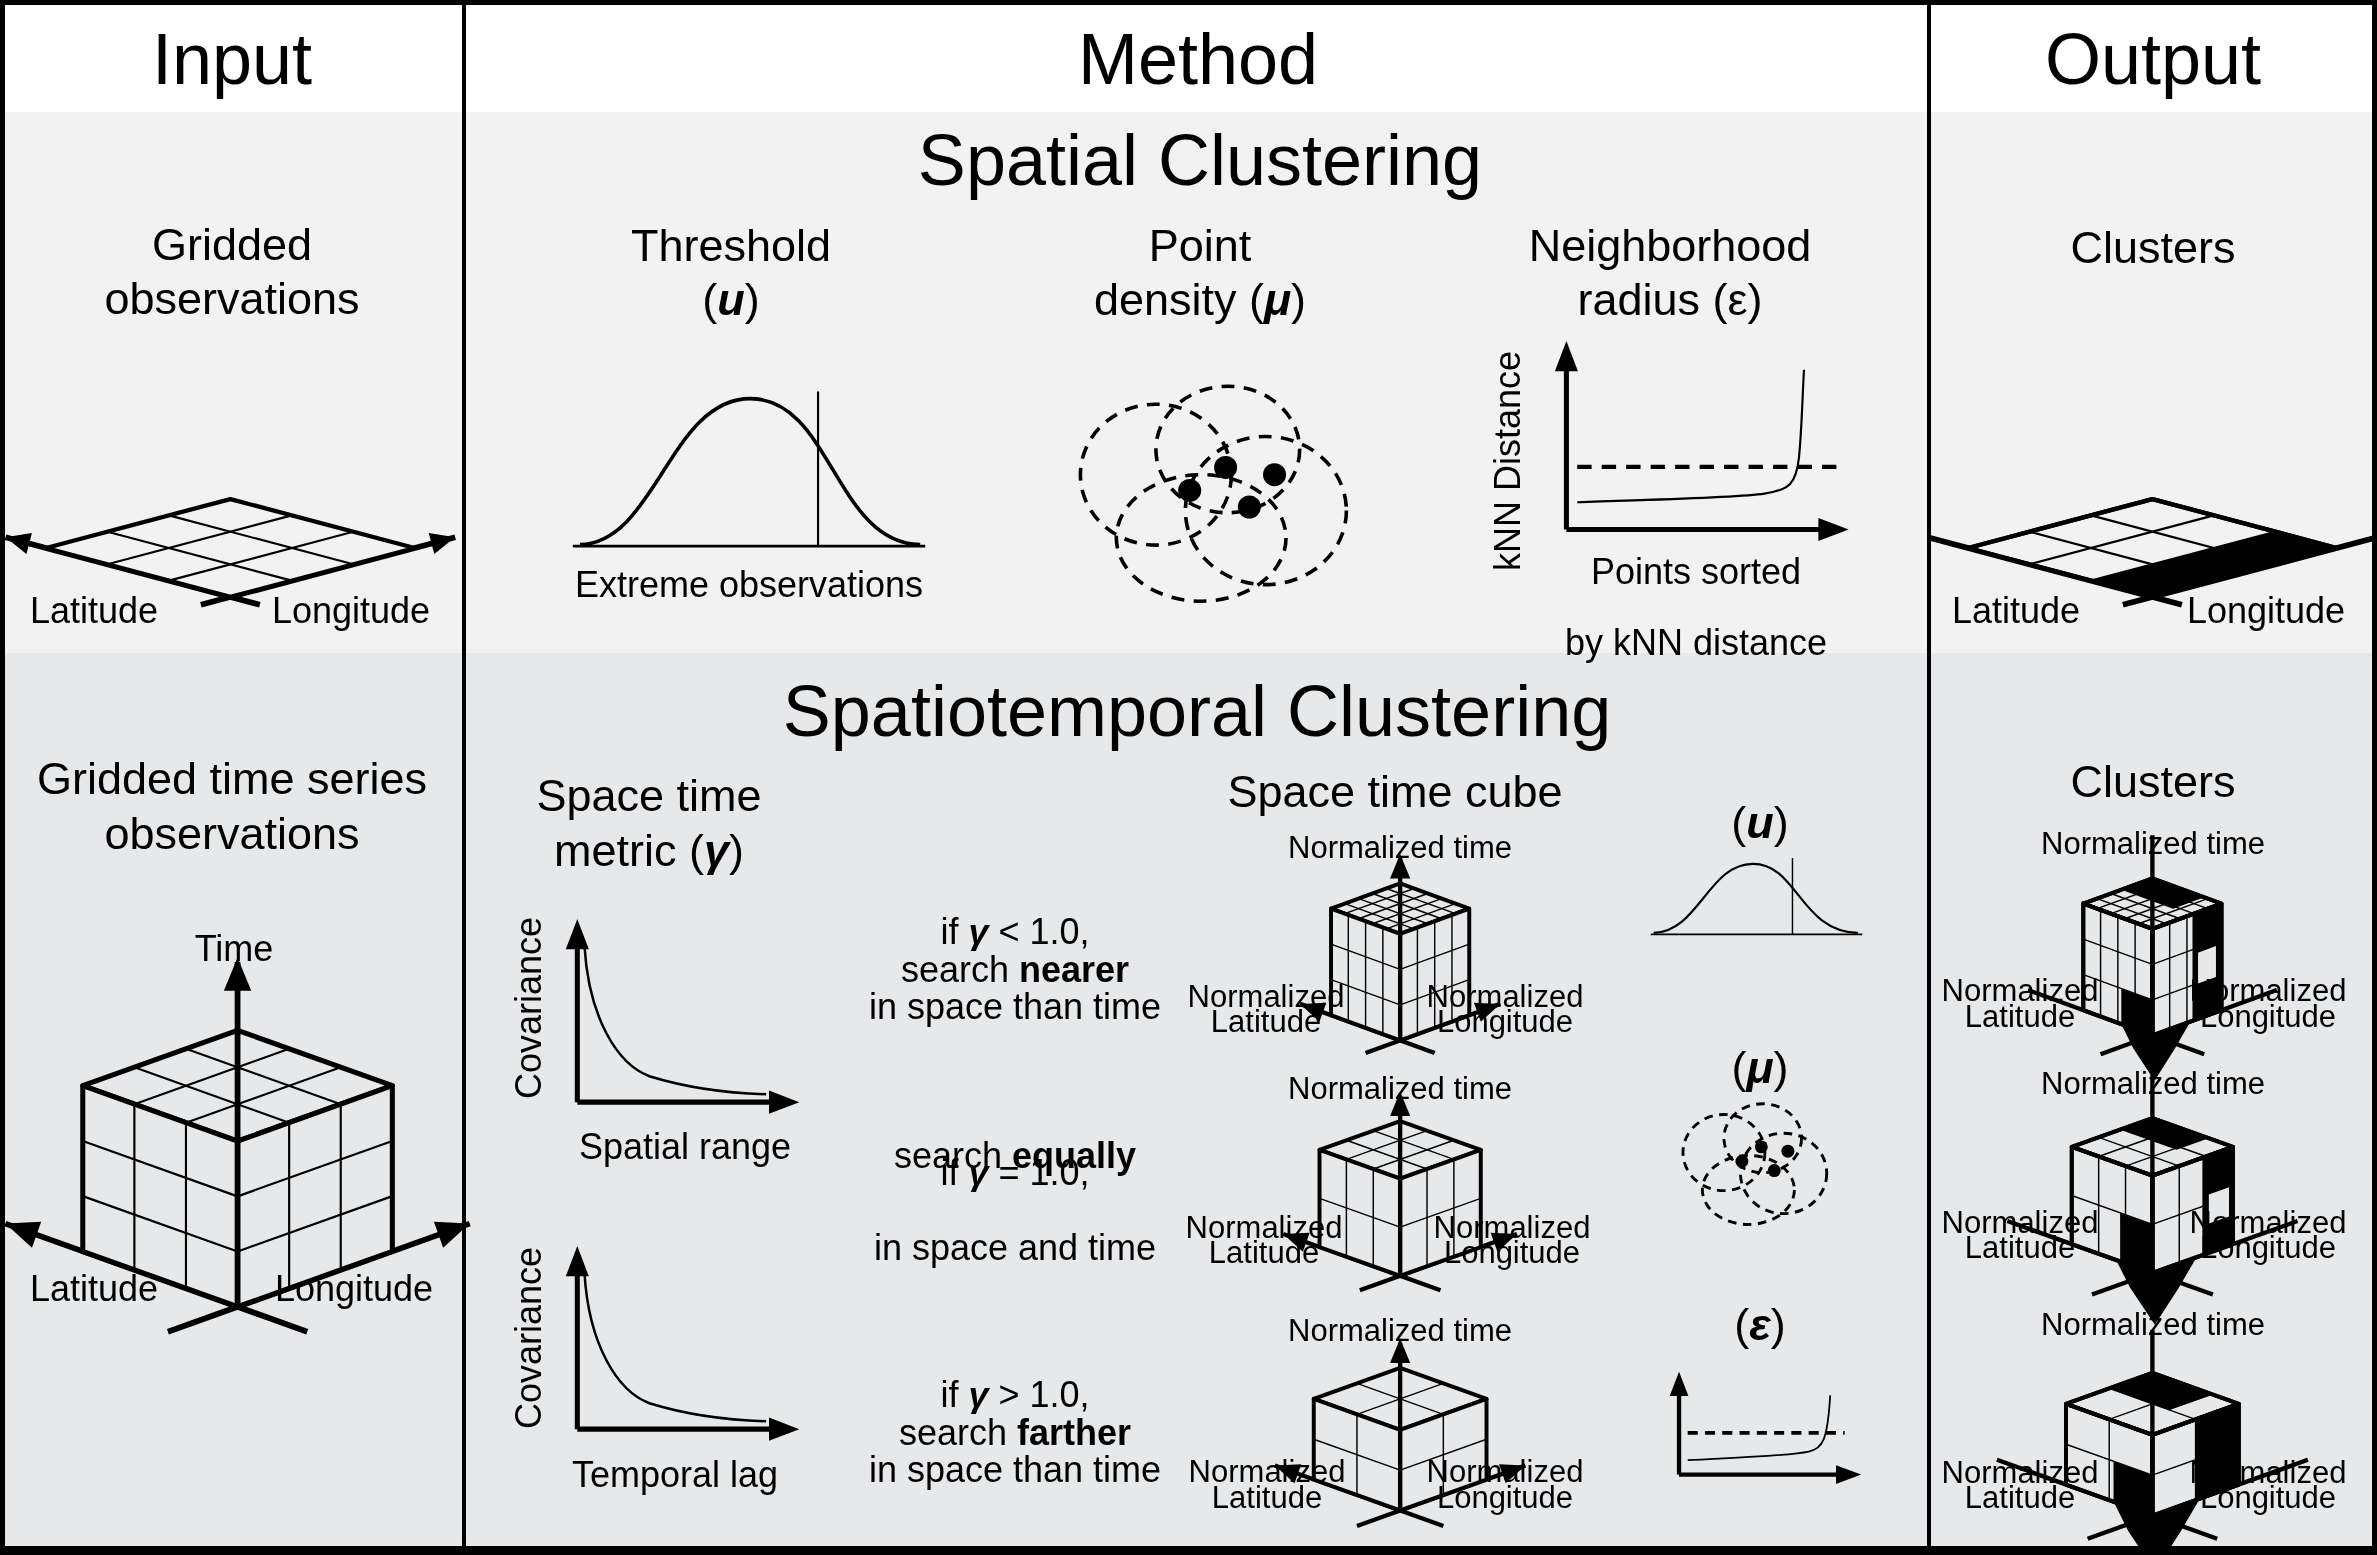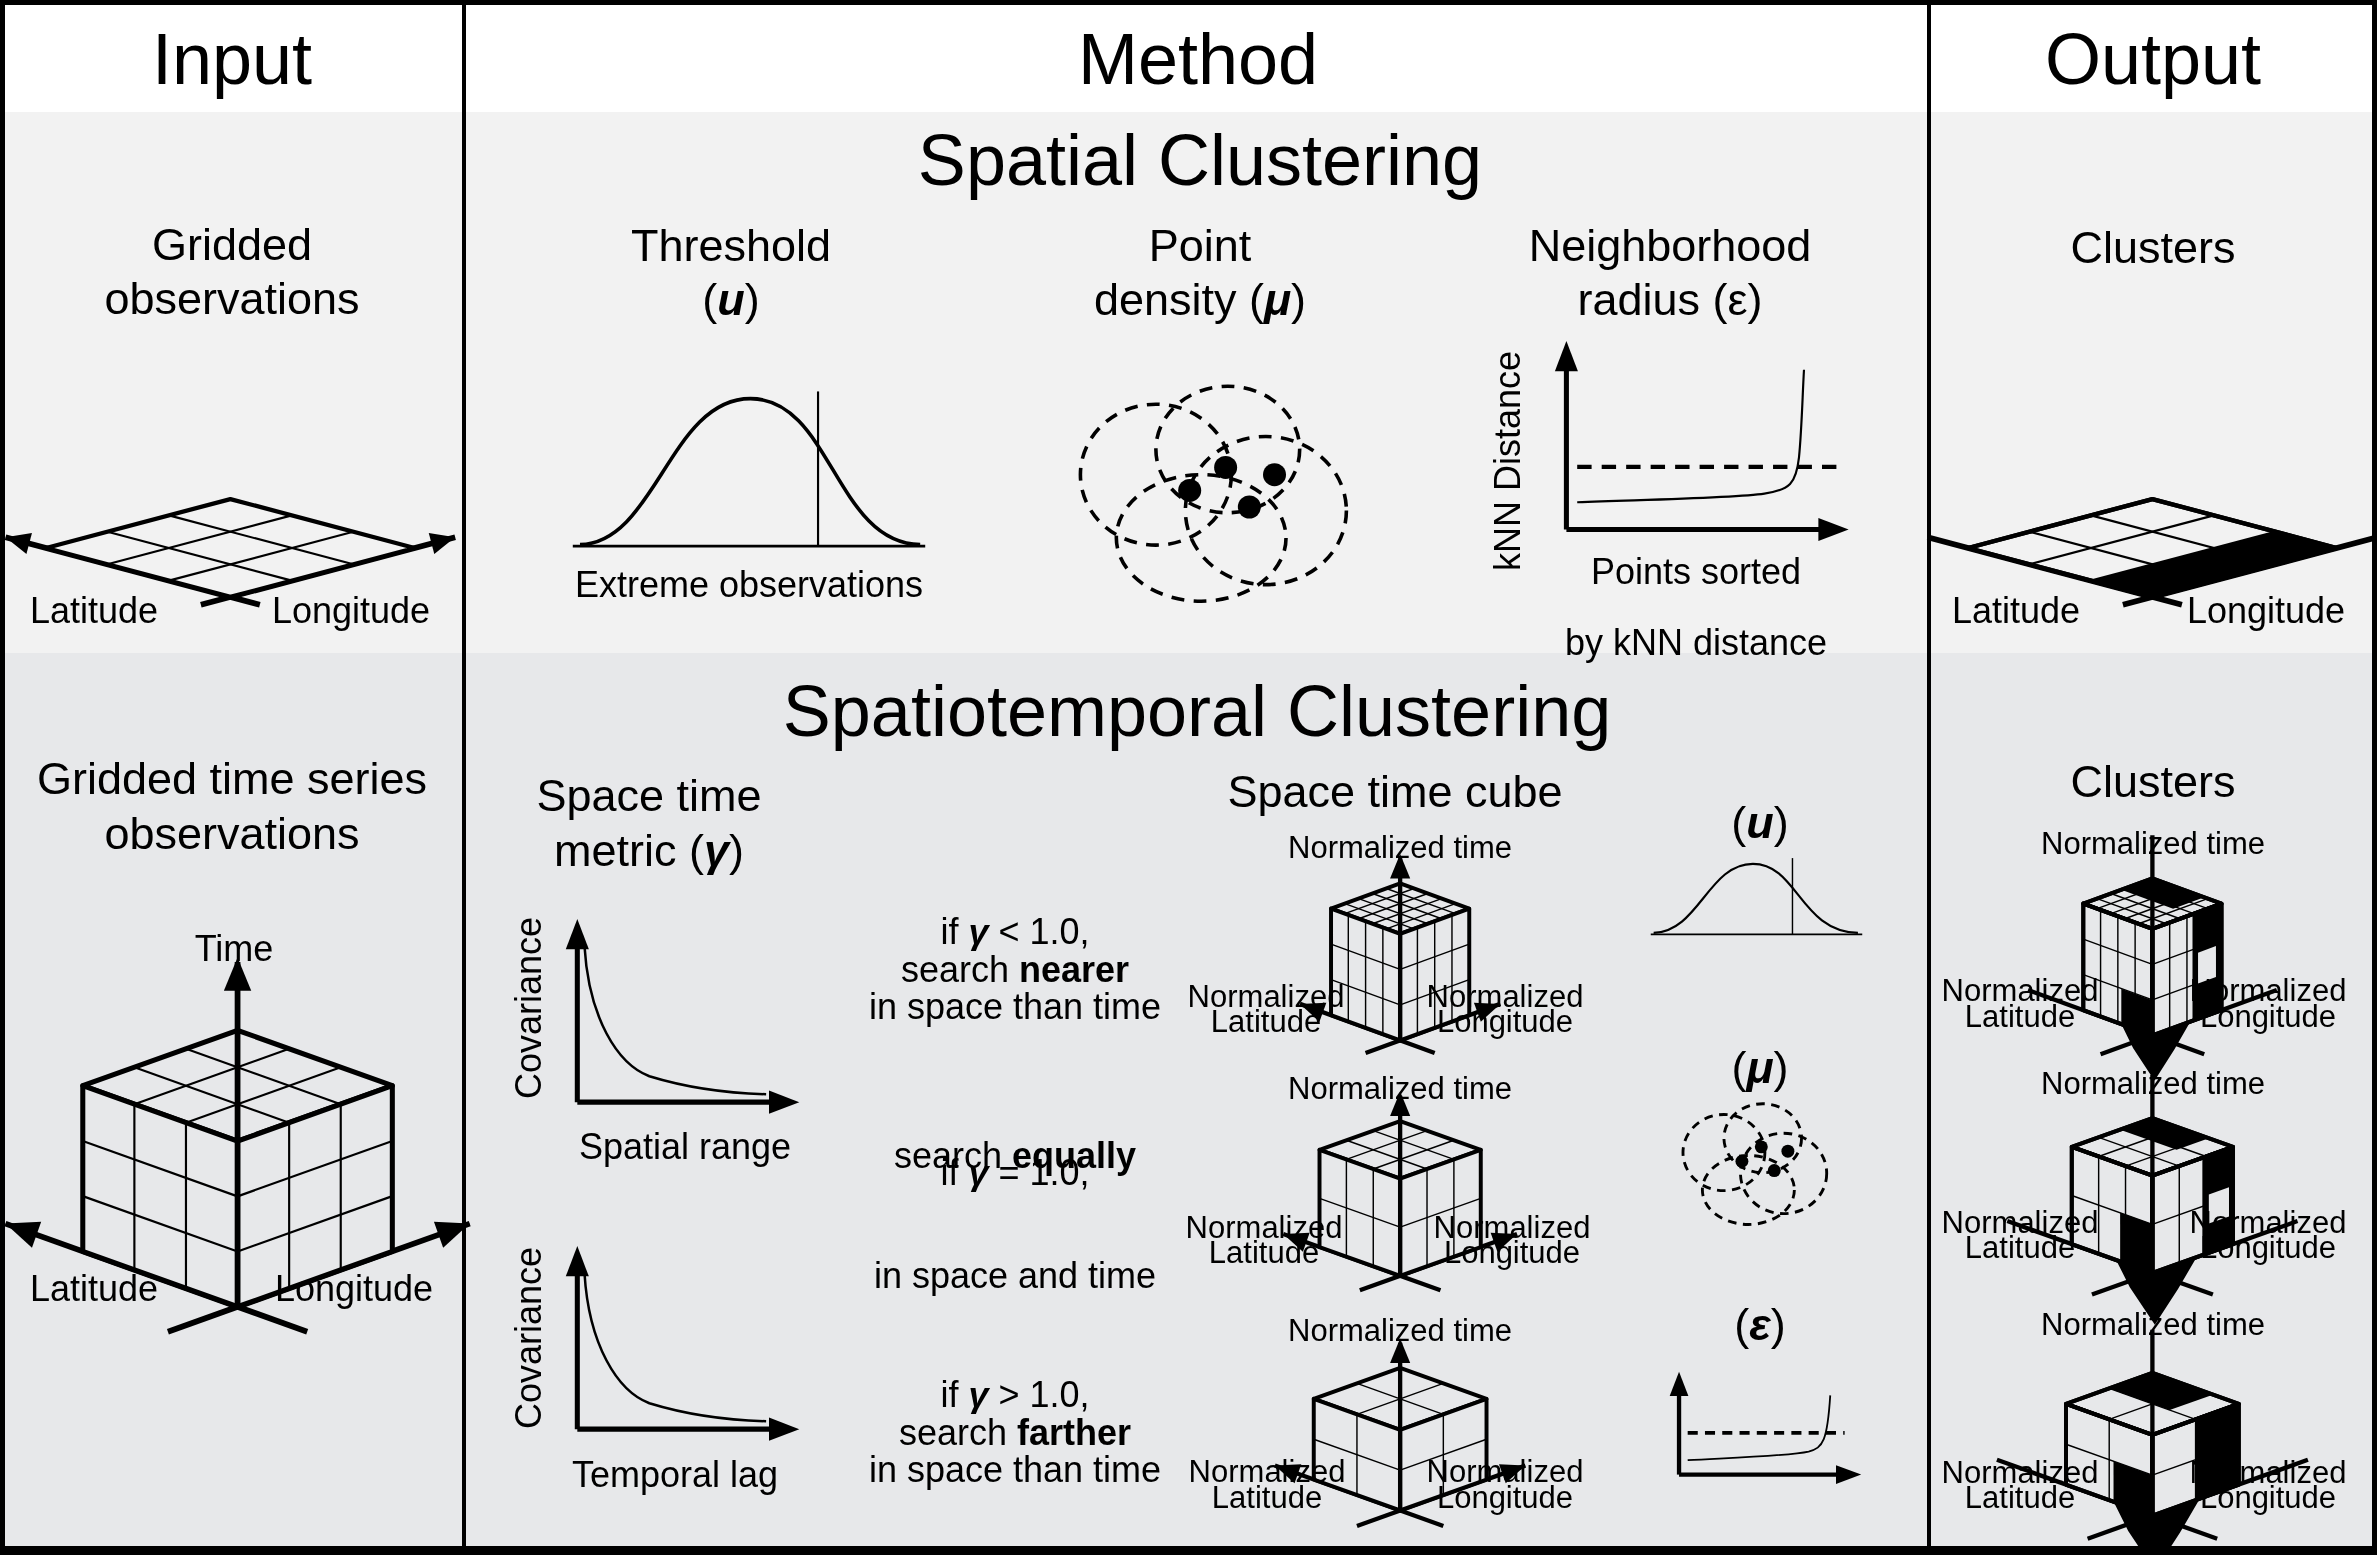--- a/index.html
+++ b/index.html
@@ -301,21 +301,21 @@
     <polygon points="368,268 326,252 326,284" fill="#000"></polygon>
     <path d="M70,52 C76,150 115,215 160,232 C225,252 285,256 322,257" stroke="#000" stroke-width="3.5" fill="none"></path>
   </svg>
 
   <div class="t f50" style="left:1015px;top:932px;"><span>if </span><span class="sym">γ</span><span> &lt; 1.0,</span></div>
   <div class="t f50" style="left:1015px;top:970px;"><span>search </span><span class="b">nearer</span></div>
   <div class="t f50" style="left:1015px;top:1007px;">in space than time</div>
 
   <div class="t f50" style="left:1015px;top:1173px;"><span>if </span><span class="sym">γ</span><span> = 1.0,</span></div>
   <div class="t f50" style="left:1015px;top:1156px;"><span>search </span><span class="b">equally</span></div>
-  <div class="t f50" style="left:1015px;top:1276px;text-align:center;">in space and time</div>
+  <div class="t f50" style="left:1015px;top:1248px;text-align:center;">in space and time</div>
 
   <div class="t f50" style="left:1015px;top:1395px;"><span>if </span><span class="sym">γ</span><span> &gt; 1.0,</span></div>
   <div class="t f50" style="left:1015px;top:1433px;"><span>search </span><span class="b">farther</span></div>
   <div class="t f50" style="left:1015px;top:1470px;">in space than time</div>
 
   <div class="t f62" style="left:1395px;top:792px;">Space time cube</div>
 
   <div class="t f62" style="left:1760px;top:823px;"><span>(</span><span class="sym">u</span><span>)</span></div>
   <svg class="minisvg" style="left:1645px;top:848px;" width="223" height="95" viewBox="0 0 310 132">
     <path d="M8,120 L302,120" stroke="#000" stroke-width="2.5" fill="none"></path>

